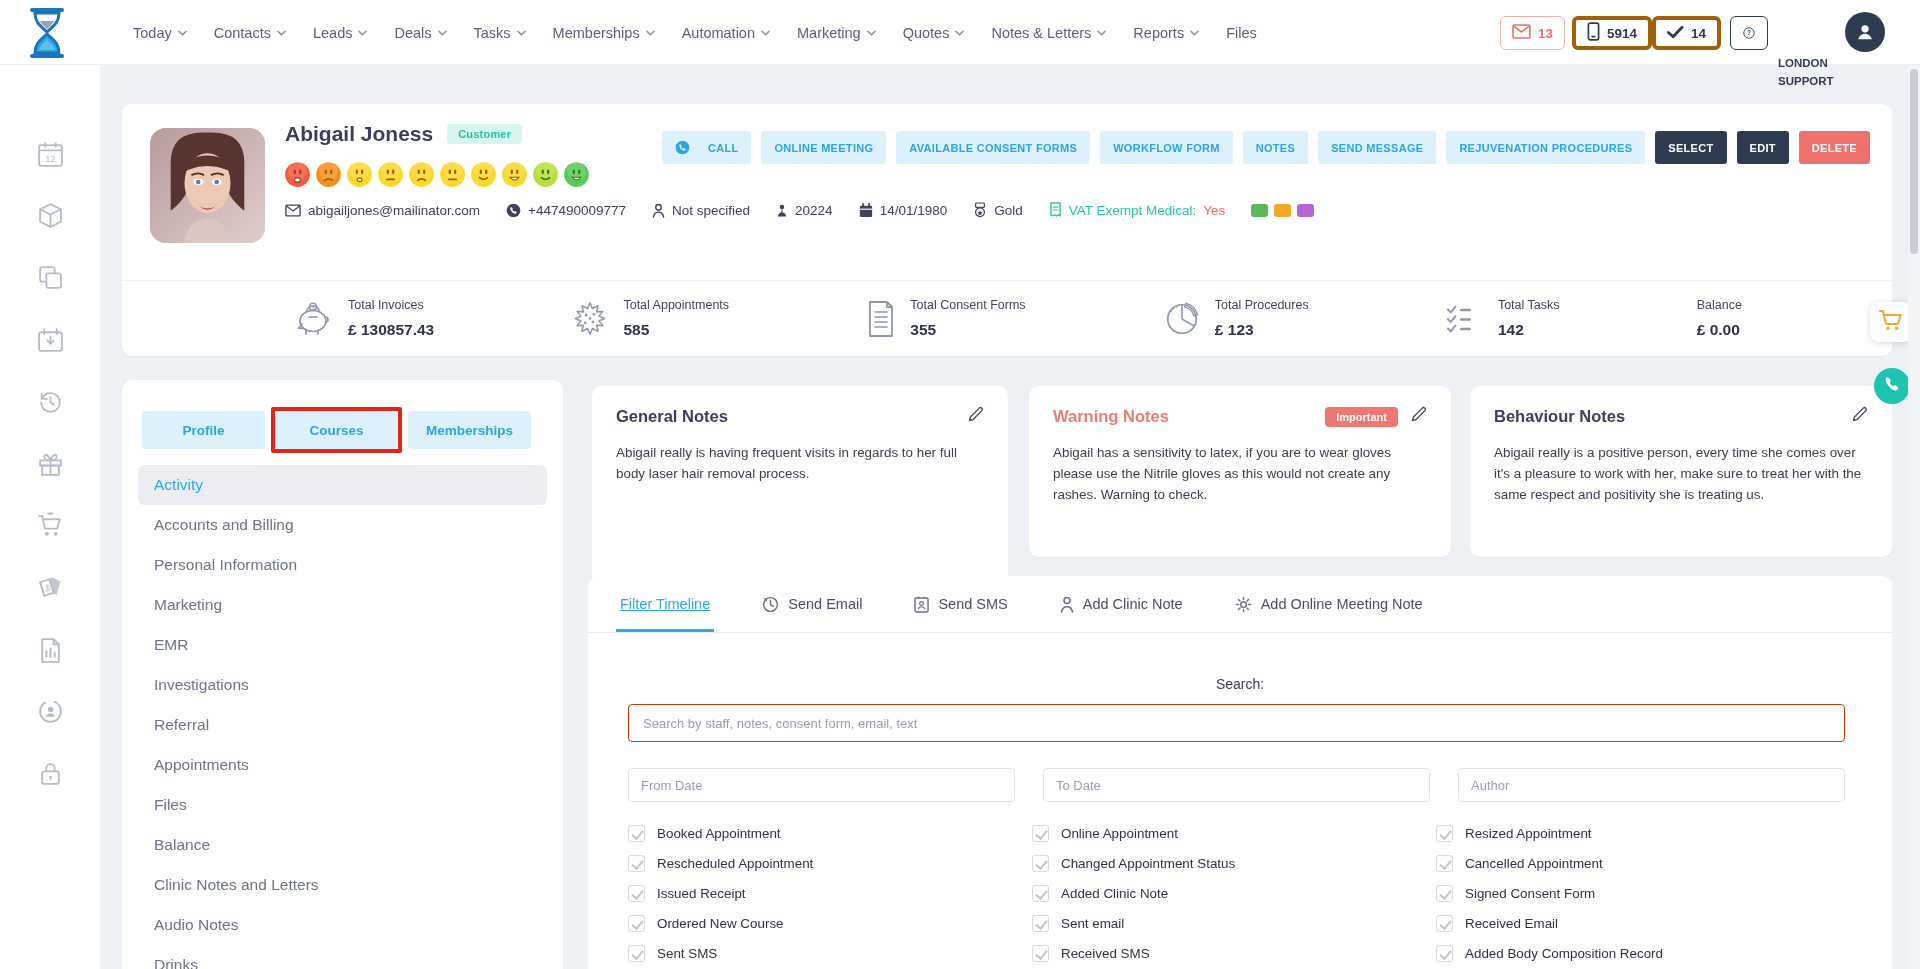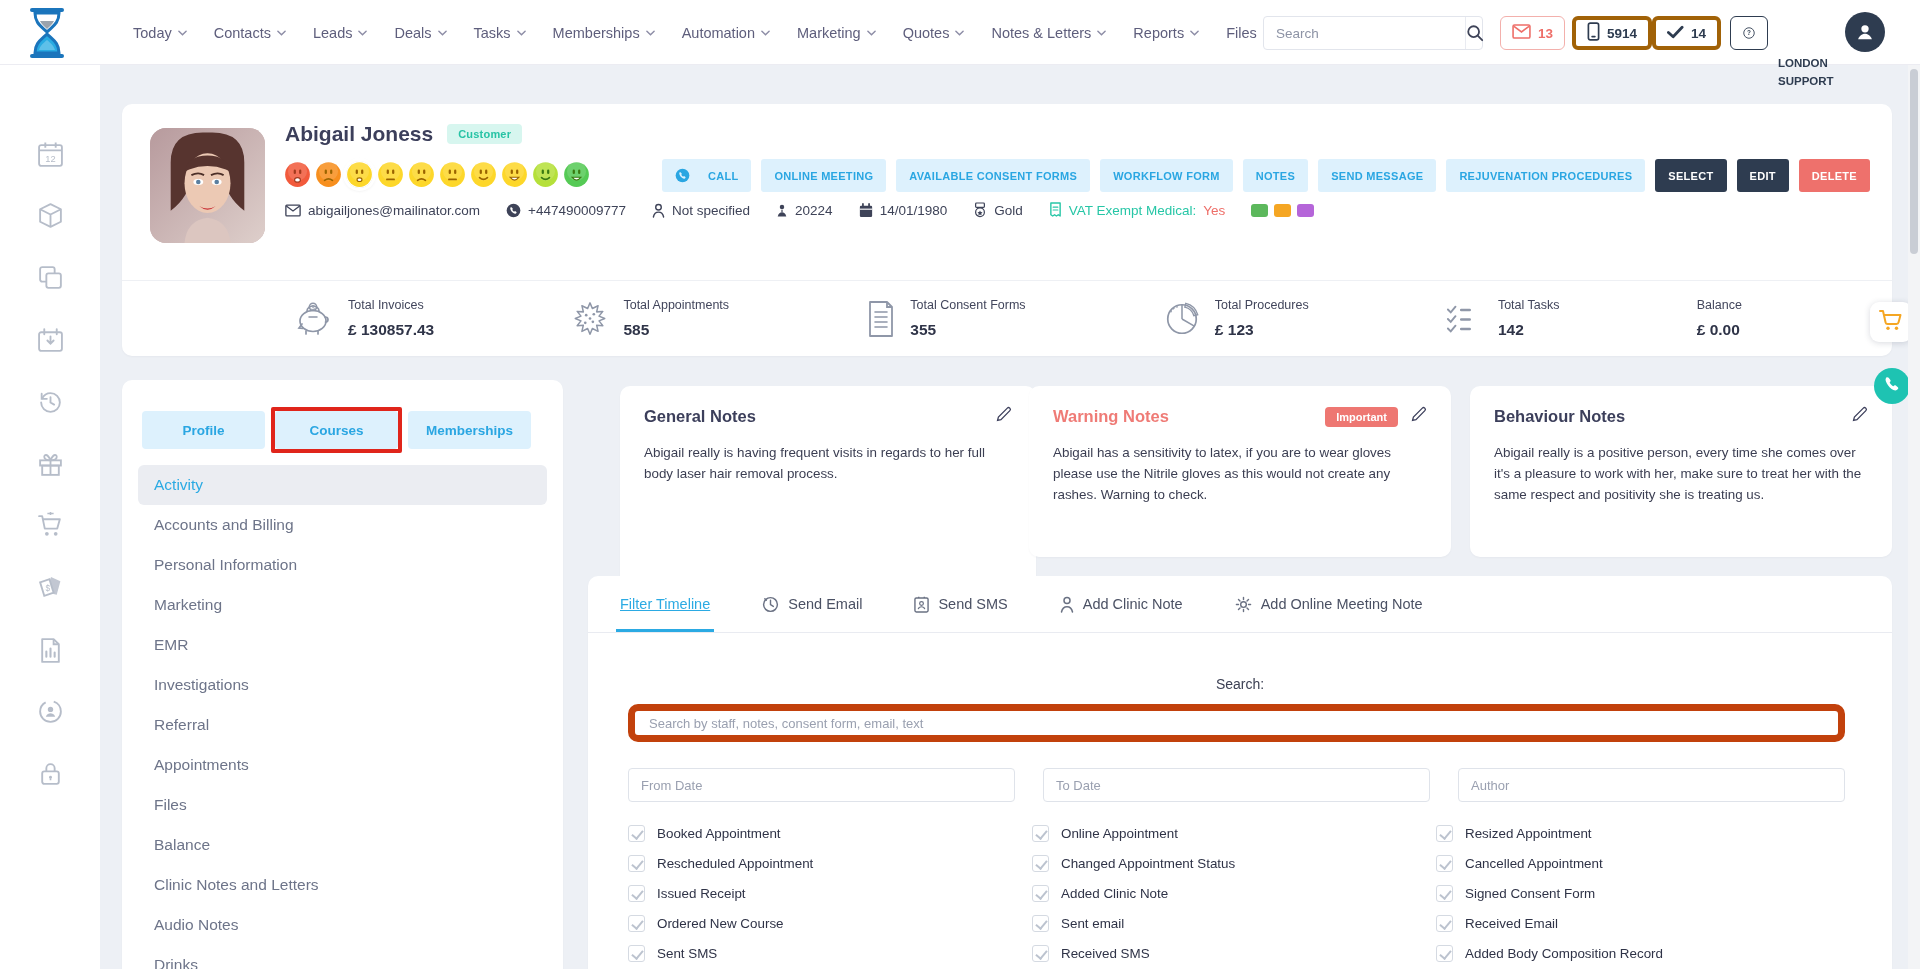--- a/index.html
+++ b/index.html
@@ -49,21 +49,21 @@
   .emoji { width:27px; height:27px; border-radius:50%; position:relative; cursor:pointer; }
   .emoji.sel { box-shadow:0 0 0 3px #fff, 0 1px 4px rgba(0,0,0,.25); }
   .contact-row { position:absolute; left:163px; top:98px; display:flex; align-items:center; gap:26px;
     font-size:13.5px; color:#3e4358; }
   .c-item { display:flex; align-items:center; gap:7px; white-space:nowrap; }
   .c-item .teal { color:#26c6a6; } .c-item .red { color:#ee6e68; }
   .swatch { width:17px; height:13px; border-radius:3px; display:inline-block; }
   .actions { position:absolute; right:22px; top:27px; display:flex; gap:10px; }
   .btn { height:33px; display:flex; align-items:center; gap:18px; padding:0 13px; border-radius:3px;
     font-size:11px; font-weight:700; letter-spacing:.3px; cursor:pointer; border:0;
-    font-family:"Liberation Sans",sans-serif; white-space:nowrap;margin-top:28px; }
+    font-family:"Liberation Sans",sans-serif; white-space:nowrap; }
   .btn.light { background:#ddf1fd; color:#2aa6e2; }
   .btn.dark  { background:#2e3c50; color:#fff; }
   .btn.danger{ background:#ee716c; color:#fff; }
   .stats { position:absolute; left:0; right:0; bottom:0; height:76px; border-top:1px solid #eef0f4;
     display:flex; align-items:center; justify-content:space-between; padding:0 150px 0 172px; }
   .stat { display:flex; align-items:center; gap:14px; }
   .stat .lbl { font-size:12.5px; color:#42465c; margin-bottom:9px; }
   .stat .val { font-size:15.5px; font-weight:700; color:#2f3448; }
 
   
@@ -92,22 +92,22 @@
   .timeline-card { left:588px; top:576px; width:1304px; height:414px; }
   .t-tabs { position:absolute; left:0; right:0; top:0; height:57px; border-bottom:1px solid #e9ebf1;
     display:flex; align-items:center; padding-left:32px; gap:52px; }
   .t-tab { display:flex; align-items:center; gap:9px; font-size:14.5px; color:#4b5164; cursor:pointer;
     height:100%; position:relative; }
   .t-tab.active { color:#2baae3;text-decoration:underline; }
   .t-tab.active:after { content:""; position:absolute; left:-4px; right:-4px; bottom:0; height:3px;
     background:#2baae3; }
   .t-search-label { position:absolute; top:100px; left:0; right:0; text-align:center; font-size:14px;
     color:#3c4054; }
-  .t-search { position:absolute; left:40px; right:47px; top:128px; height:38px; border:7px solid #c2410c;
-    border-radius:10px; padding:0 14px; font-size:13px; color:#4b4f63; outline:0;
+  .t-search { position:absolute; left:40px; right:47px; top:128px; height:38px; border:1px solid #c2410c;
+    border-radius:4px; padding:0 14px; font-size:13px; color:#4b4f63; outline:0;
     font-family:"Liberation Sans",sans-serif; }
   .t-search::placeholder, .t-date::placeholder { color:#9aa0b0; }
   .t-dates { position:absolute; left:40px; right:47px; top:192px; display:flex; gap:28px; }
   .t-date { flex:1; height:34px; border:1px solid #dfe3ea; border-radius:4px; padding:0 12px;
     font-size:13px; color:#4b4f63; outline:0; font-family:"Liberation Sans",sans-serif; }
   .t-filters { position:absolute; left:40px; right:52px; top:242px; display:flex; }
   .f-col { width:412px; display:flex; flex-direction:column; }
   .f-row { height:30px; display:flex; align-items:center; gap:12px; }
   .chk { width:17px; height:17px; border:1px solid #d5dae2; border-radius:3px; position:relative;
     cursor:pointer; background:#fff; flex:none; }
@@ -225,29 +225,20 @@
         <span style="display: inline-flex;">
           <svg width="9" height="6" viewBox="0 0 10 6">
             <path d="M1 1l4 4 4-4" fill="none" stroke="#8d8da6" stroke-width="1.6" stroke-linecap="round"></path>
           </svg>
         </span>
       </div>
       <div class="nav-item">
         <span>Files</span>
       </div>
     </nav>
-  <div class="search-wrap">
-    <input type="text" placeholder="Search" style="">
-    <span class="search-btn">
-      <svg width="18" height="18" viewBox="0 0 20 20">
-          <circle cx="8.5" cy="8.5" r="6" fill="none" stroke="#3e4358" stroke-width="2"></circle>
-          <path d="M13 13l5 5" stroke="#3e4358" stroke-width="2" stroke-linecap="round"></path>
-        </svg>
-    </span>
-  </div>
   <div class="pill mail">
     <span>
       <svg width="19" height="15" viewBox="0 0 20 16">
           <rect x="1" y="1" width="18" height="14" rx="1.5" fill="none" stroke="#ee6e68" stroke-width="1.7"></rect>
           <path d="M2 2.5l8 6 8-6" fill="none" stroke="#ee6e68" stroke-width="1.7"></path>
         </svg>
     </span>
     <span>13</span>
   </div>
   <div class="pill phone">
@@ -657,21 +648,21 @@
       <div class="menu-item">Referral</div>
       <div class="menu-item">Appointments</div>
       <div class="menu-item">Files</div>
       <div class="menu-item">Balance</div>
       <div class="menu-item">Clinic Notes and Letters</div>
       <div class="menu-item">Audio Notes</div>
       <div class="menu-item">Drinks</div>
     </div>
 </div>
 
-<div class="card note-pad" style="left:620px; top:386px; width:416px; height:202px;">
+<div class="card note-pad" style="left:592px; top:386px; width:416px; height:202px;">
   <div class="note-head">
     <span class="note-title">General Notes</span>
     <span class="pencil">
       <svg width="17" height="17" viewBox="0 0 20 20">
           <path d="M3 17l1-4L14.5 2.5a2 2 0 012.8 0l.2.2a2 2 0 010 2.8L7 16z" fill="none" stroke="#3c3f5b" stroke-width="1.5"></path>
         </svg>
     </span>
   </div>
   <div class="note-body">Abigail really is having frequent visits in regards to her full body laser hair removal process.</div>
 </div>

